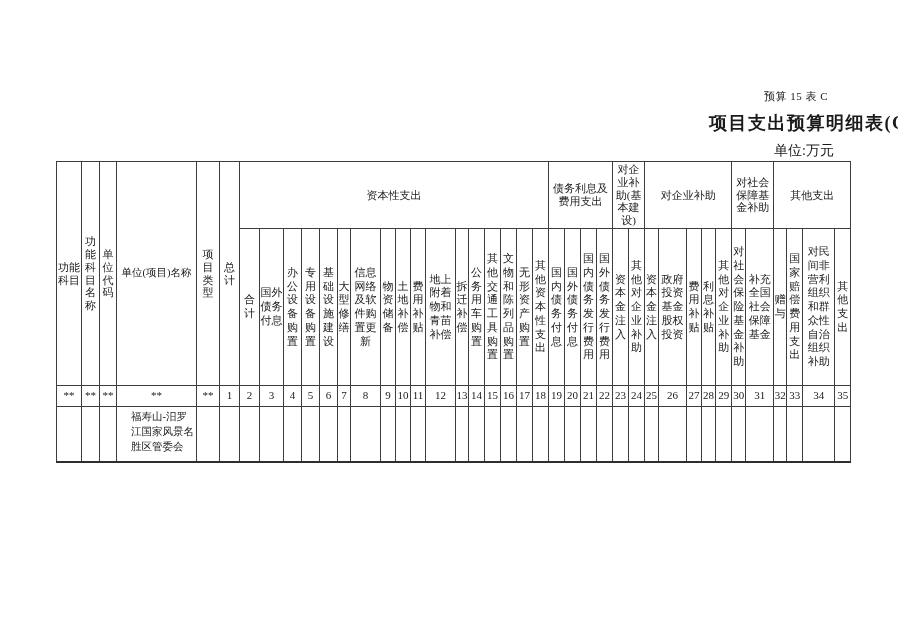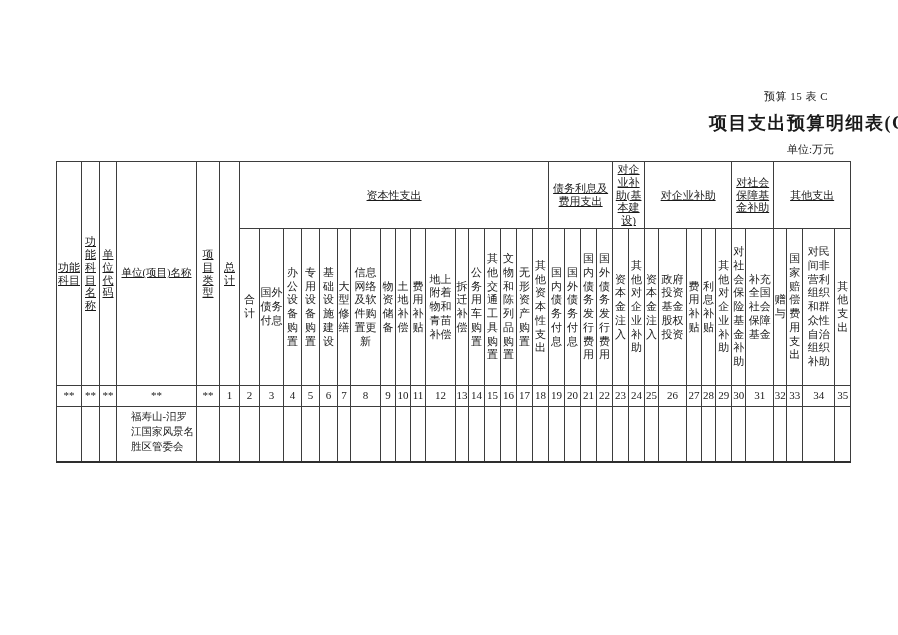--- a/index.html
+++ b/index.html
@@ -1,23 +1,23 @@
 <!DOCTYPE html>
 <html><head>
 <meta charset="utf-8">
 <style>
   html,body{margin:0;padding:0;}
   body{width:898px;height:635px;background:#ffffff;color:#1a1a1a;font-family:"Liberation Serif","DejaVu Serif",serif;}
   .page{position:relative;width:898px;height:635px;overflow:hidden;background:#ffffff;}
   .doc-ref{position:absolute;top:89px;right:70px;font-size:11px;letter-spacing:.5px;margin-left:28px;}
   .title{position:absolute;top:111px;left:16px;width:100%;text-align:right;font-size:18px;font-weight:bold;letter-spacing:1.5px;}
-  .unit-note{position:absolute;top:142px;right:64px;font-size:11px;}
+  .unit-note{position:absolute;top:142px;right:64px;font-size:14px;}
   table.budget{position:absolute;left:56px;top:161px;width:794px;border-collapse:collapse;table-layout:fixed;border:1px solid #3d3d3d;border-bottom:2px solid #2e2e2e;}
   .budget th,.budget td{border:1px solid #3d3d3d;font-weight:normal;font-size:11px;text-align:center;vertical-align:middle;padding:0;word-break:break-all;line-break:anywhere;line-height:1.25;color:#1a1a1a;}
-  tr.group-row th{height:66px;line-height:1.18;padding:0 1px;text-decoration:underline;}
+  tr.group-row th{height:66px;line-height:1.18;padding:0 1px;}
   tr.name-row th{height:156px;}
   tr.num-row td{height:20px;}
   tr.data-row td{height:52px;}
   th.nowrap{white-space:nowrap;font-size:10.5px;}
   td.name-cell{text-align:left;vertical-align:top;padding:2px 2px 0 14px;font-size:10.5px;line-height:1.45;}
   .page-num{position:absolute;top:565px;left:0;width:100%;text-align:center;font-size:11px;}
 </style>
 </head>
 <body>
 

